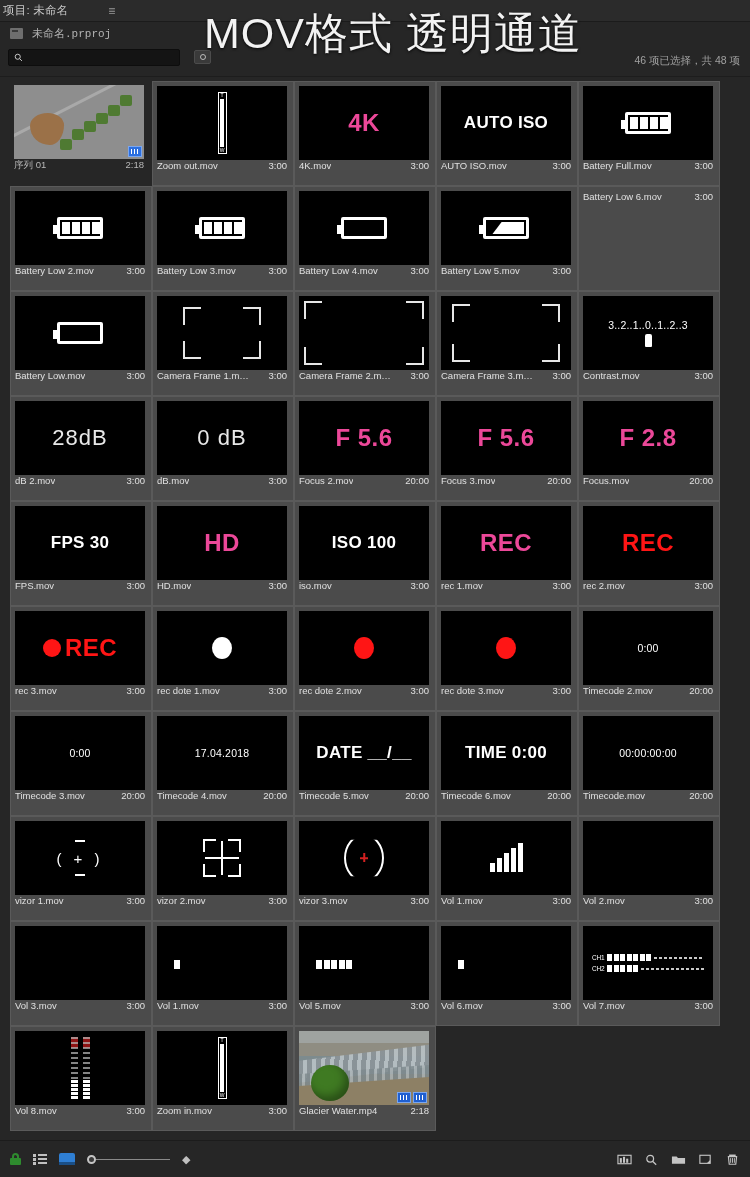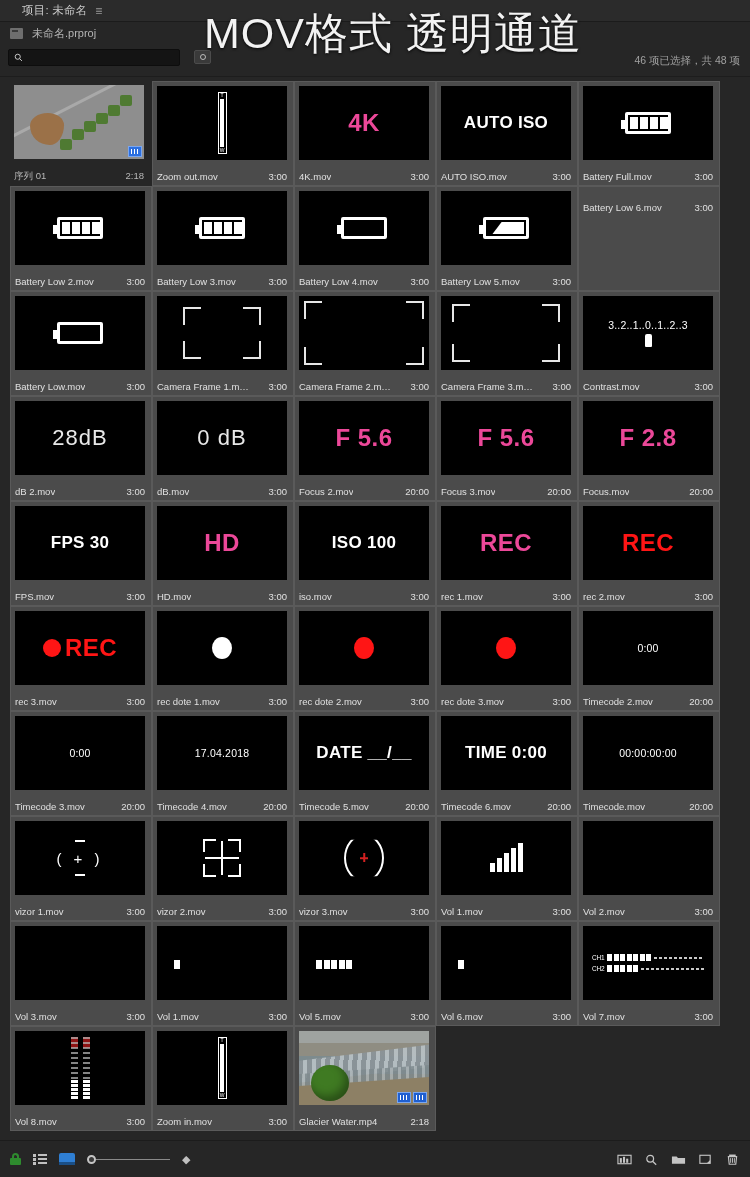--- a/index.html
+++ b/index.html
@@ -7,38 +7,39 @@
     width: 750px; height: 1177px;
     background: #1e1e1e;
     font-family: "Liberation Sans", sans-serif;
     overflow: hidden;
   }
   #app { position: relative; width: 750px; height: 1177px; background: #262626; }
 
   
   .panel-tabbar {
     height: 22px; background: #2b2b2b;
-    display: flex; align-items: center; padding-left: 22px;
+    display: flex; align-items: center; padding-left: 3px;
     border-bottom: 1px solid #1b1b1b;
+    gap: 32px;
   }
   .tab-label { color: #c8c8c8; font-size: 11.5px; letter-spacing: .2px; }
   .tab-menu { color: #9a9a9a; font-size: 12px; margin-left: 8px; line-height: 1; }
 
   .project-row {
     height: 22px; display: flex; align-items: center; padding-left: 10px;
     background: #262626;
   }
   .bin-ico {
     width: 13px; height: 11px; background: #6e6e6e; border-radius: 1px;
     position: relative; margin-right: 9px;
   }
   .bin-ico:after {
     content:""; position:absolute; left:2px; top:2px; width:6px; height:2px; background:#3a3a3a;
   }
-  .project-name { color: #b4b4b4; font-size: 11px; }
+  .project-name { color: #b4b4b4; font-size: 11px; font-family: Liberation Mono, monospace; }
 
   .search-row { height: 26px; display: flex; align-items: center; padding: 0 8px; background: #262626; }
   .search-box {
     width: 172px; height: 17px; background: #141414; border: 1px solid #0d0d0d;
     border-radius: 2px; display: flex; align-items: center; padding-left: 5px;
   }
   .search-box .mag { width: 9px; height: 9px; }
   .search-input-txt { color: #8a8a8a; font-size: 10px; margin-left: 4px; }
   .cam-btn {
     width: 17px; height: 14px; margin-left: 14px; background: #3a3a3a;
@@ -75,21 +76,21 @@
     width: 142px; height: 105px; padding: 4px 6px 0 4px;
     position: relative;
   }
   .cell.sel { background: #4b4b4b; border: 1px solid #5a5a5a; }
   .thumb {
     width: 130px; height: 74px; background: #000;
     display: flex; align-items: center; justify-content: center;
     position: relative; overflow: hidden;
   }
   .meta {
-    margin-top: 11px; width: 130px; display: flex;
+    margin-top: 0; width: 130px; display: flex;
     align-items: baseline; justify-content: space-between;
   }
   .fname { color: #b9b9b9; font-size: 9.5px; white-space: nowrap; overflow: hidden; text-overflow: ellipsis; max-width: 92px; }
   .fdur  { color: #b9b9b9; font-size: 9.5px; }
   .cell.sel .fname, .cell.sel .fdur { color: #e0e0e0; }
 
   
   .txt-lg { color: #ec4899; font-weight: bold; font-size: 24px; letter-spacing: .5px; }
   .txt-md { color: #fff; font-weight: bold; font-size: 17px; letter-spacing: .3px; }
   .txt-thin { color: #e8e8e8; font-size: 22px; font-weight: 300; letter-spacing: 1px; }

